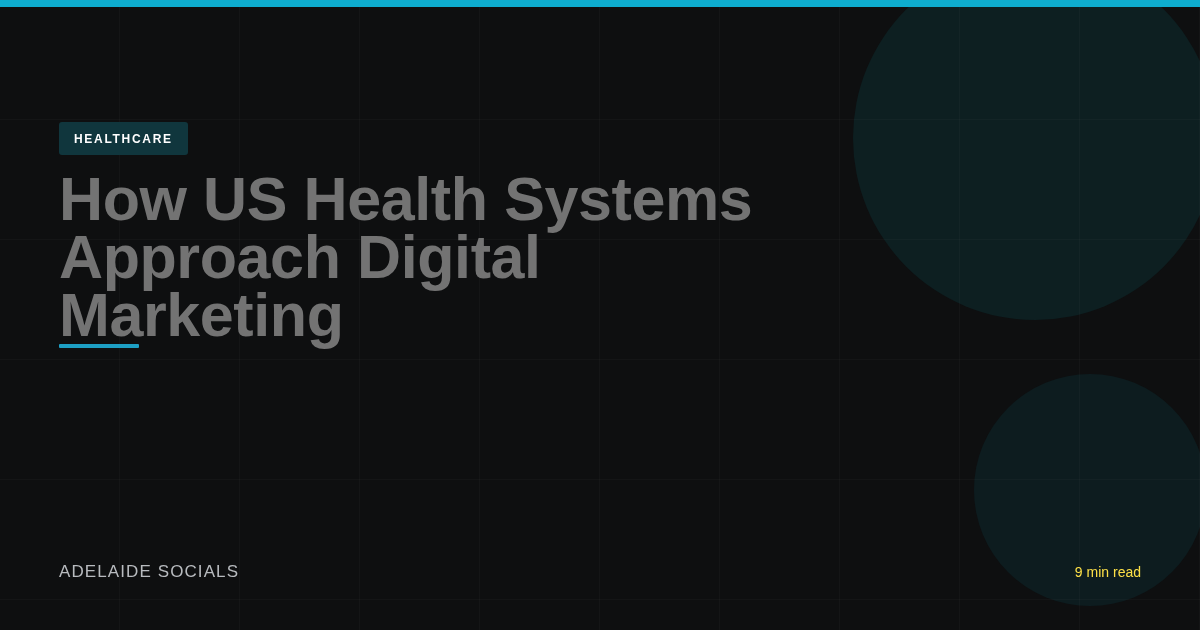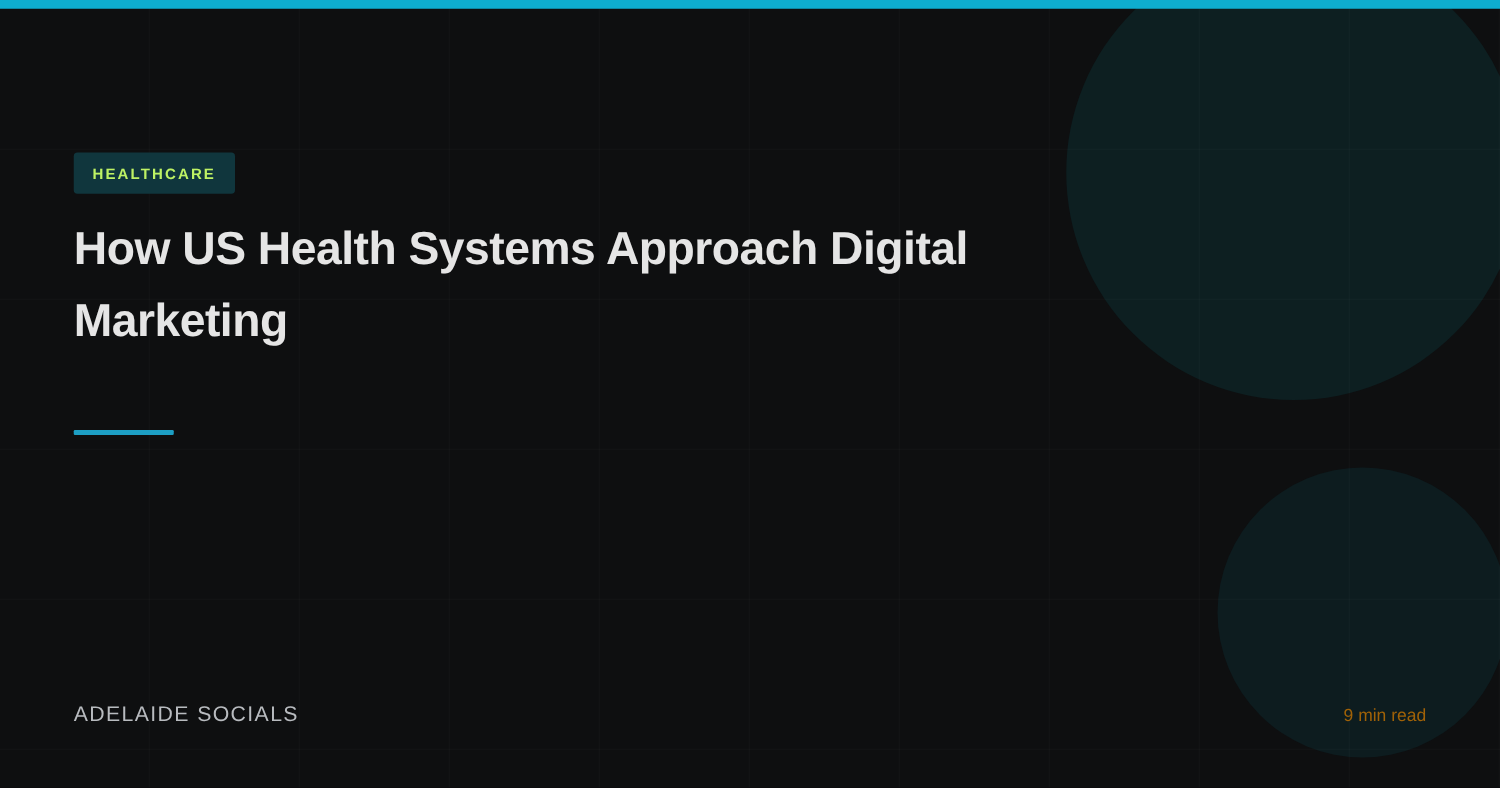--- a/index.html
+++ b/index.html
@@ -84,34 +84,34 @@
     padding: 0 15px;
     display: flex;
     align-items: center;
     background: #10363d;
     border-radius: 3px;
   }
   .category-badge-label {
     font-size: 12px;
     font-weight: bold;
     letter-spacing: 1.7px;
-    color: #bef264;
+    color: #ffffff;
     line-height: 1;
     white-space: nowrap;
   }
 
   .headline {
     position: absolute;
     left: 59px;
     top: 170px;
     width: 760px;
-    font-size: 37px;
+    font-size: 61px;
     font-weight: bold;
     line-height: 58px;
-    color: #e5e5e5;
+    color: #737373;
     letter-spacing: -0.4px;
   }
 
   .accent-divider {
     position: absolute;
     left: 59px;
     top: 344px;
     width: 80px;
     height: 4px;
     background: #1d9fc4;
@@ -128,21 +128,21 @@
     color: #b8bbbf;
     line-height: 1;
   }
 
   .footer-readtime {
     position: absolute;
     right: 59px;
     top: 565px;
     font-size: 14px;
     font-weight: normal;
-    color: #a16207;
+    color: #fde047;
     line-height: 1;
     text-align: right;
   }
 </style>
 </head>
 <body>
 
 <div class="card">
 
   <div class="top-accent-bar"></div>

